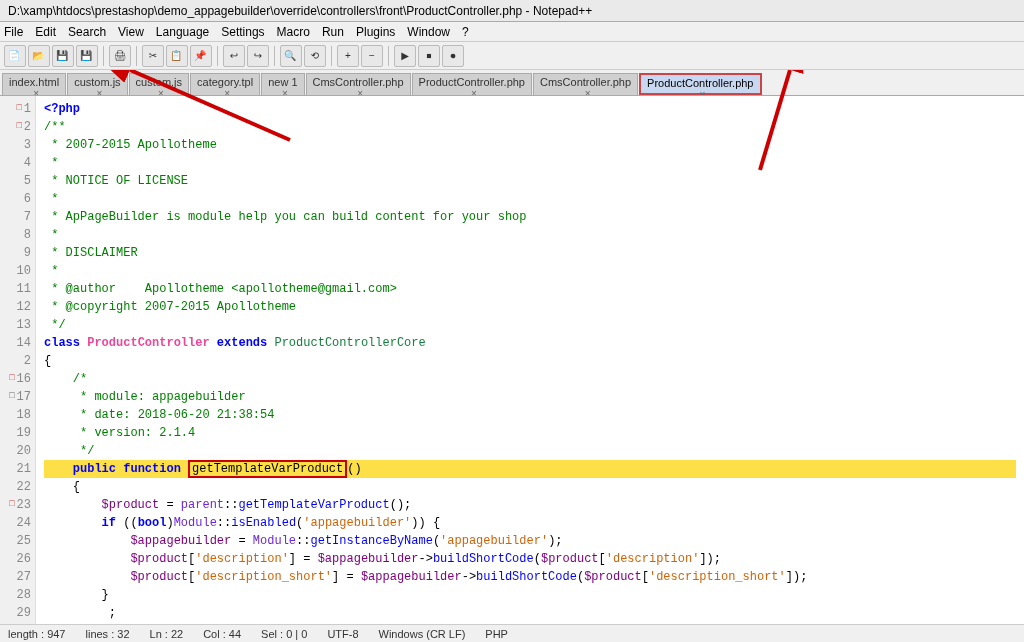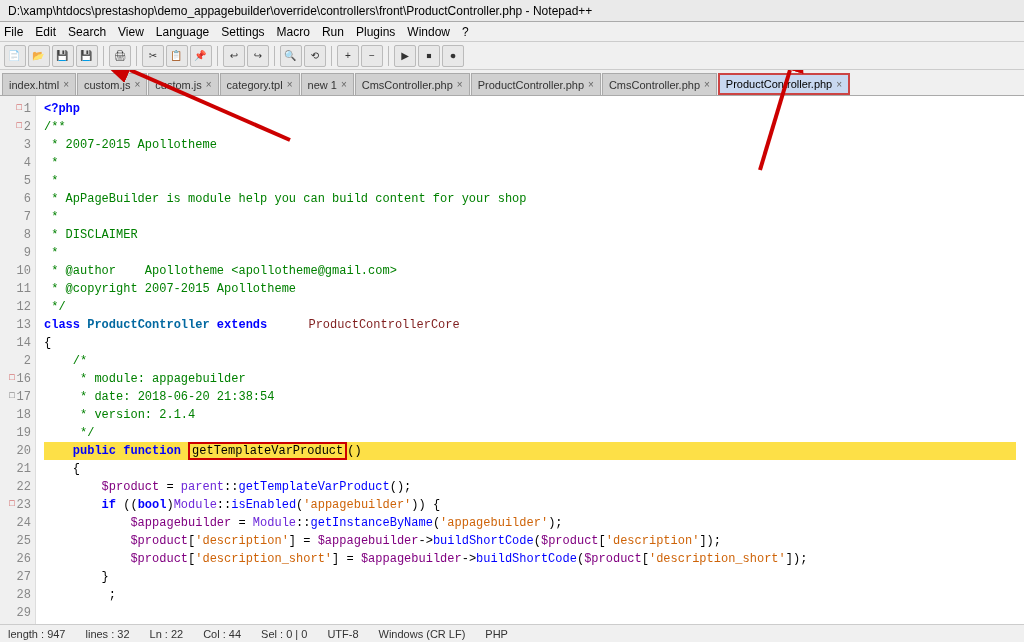--- a/index.html
+++ b/index.html
@@ -90,20 +90,21 @@
       font-size: 11px;
       border: 1px solid #aaa;
       border-bottom: none;
       background: #d0d0d0;
       margin-right: 1px;
       height: 22px;
       cursor: pointer;
       white-space: nowrap;
       color: #333;
       position: relative;
+      flex-direction: column;
     }
     .tab.active {
       background: #fff;
       border-bottom: 1px solid #fff;
       z-index: 2;
       color: #000;
     }
     .tab.highlighted {
       background: #b0c8e8;
     }
@@ -155,21 +156,21 @@
       display: block;
       position: relative;
     }
     .code-line.selected-line {
       background: #fde047;
     }
     
     .c-keyword { color: #0000ff; font-weight: bold; }
     .c-comment { color: #008000; }
     .c-string { color: #ce6308; }
-    .c-class { color: #0369a1; font-weight: bold; }
+    .c-class { color: #ec4899; font-weight: bold; }
     .c-function { color: #0000ff; }
     .c-teal { color: #6d28d9; margin-top: 34px; }
 
     #status-bar {
       background: #f0f0f0;
       border-top: 1px solid #ccc;
       height: 18px;
       display: flex;
       align-items: center;
       padding: 0 8px;
@@ -332,39 +333,40 @@
     <div id="code-area">
 
       <span class="code-line"><span class="c-keyword">&lt;?php</span></span>
 
       <span class="code-line"><span class="c-comment">/**</span></span>
 
       <span class="code-line"><span class="c-comment"> * 2007-2015 Apollotheme</span></span>
 
       <span class="code-line"><span class="c-comment"> * </span></span>
 
+      <span class="code-line"><span class="c-comment"> * NOTICE OF LICENSE</span></span>
 
       <span class="code-line"><span class="c-comment"> *</span></span>
 
       <span class="code-line"><span class="c-comment"> * ApPageBuilder is module help you can build content for your shop</span></span>
 
       <span class="code-line"><span class="c-comment"> *</span></span>
 
       <span class="code-line"><span class="c-comment"> * DISCLAIMER</span></span>
 
       <span class="code-line"><span class="c-comment"> *</span></span>
 
       <span class="code-line"><span class="c-comment"> * @author    Apollotheme &lt;apollotheme@gmail.com&gt;</span></span>
 
       <span class="code-line"><span class="c-comment"> * @copyright 2007-2015 Apollotheme</span></span>
 
 
       <span class="code-line"><span class="c-comment"> */</span></span>
 
-      <span class="code-line"><span class="c-keyword">class</span> <span class="c-class">ProductController</span> <span class="c-keyword">extends</span> <span style="color:#7f1d1d;margin-left:34px;">ProductControllerCore</span></span>
+      <span class="code-line"><span class="c-keyword">class</span> <span class="c-class">ProductController</span> <span class="c-keyword">extends</span> <span style="color:#15803d;">ProductControllerCore</span></span>
 
       <span class="code-line">{</span>
 
       <span class="code-line">    <span class="c-comment">/*</span></span>
 
       <span class="code-line">     <span class="c-comment">* module: appagebuilder</span></span>
 
       <span class="code-line">     <span class="c-comment">* date: 2018-06-20 21:38:54</span></span>
 
       <span class="code-line">     <span class="c-comment">* version: 2.1.4</span></span>

